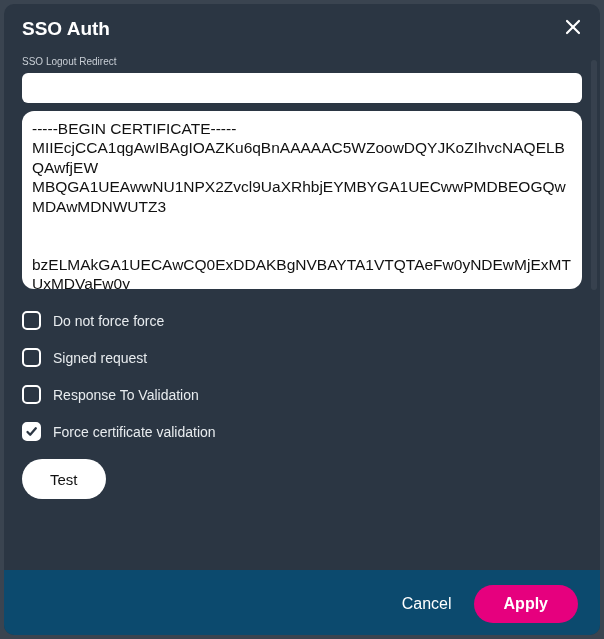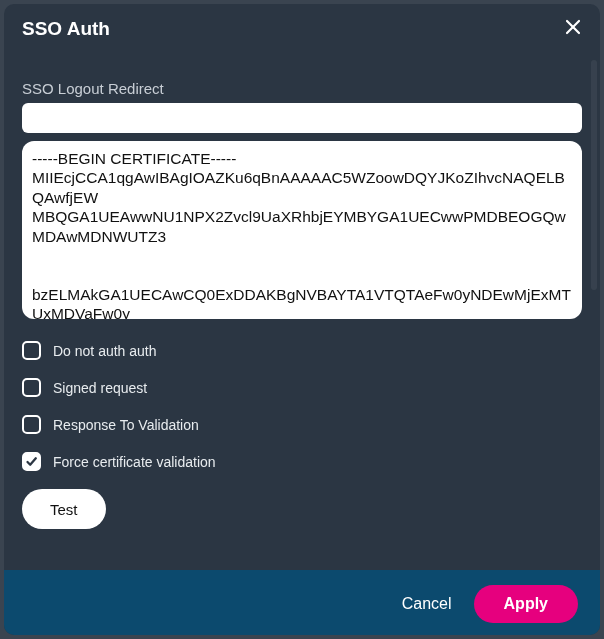--- a/index.html
+++ b/index.html
@@ -1,22 +1,22 @@
 <!DOCTYPE html>
 <html><head>
   <meta charset="utf-8">
   <style>
     * { margin:0; padding:0; box-sizing:border-box; }
     body { width:604px; height:639px; background:#3a4450; font-family:"Segoe UI",Arial,sans-serif; overflow:hidden; }
-    .dialog { width:596px; height:631px; margin:4px; background:#2b3643; border-radius:10px; display:flex; flex-direction:column; overflow:hidden; position:relative;gap:24px; }
+    .dialog { width:596px; height:631px; margin:4px; background:#2b3643; border-radius:10px; display:flex; flex-direction:column; overflow:hidden; position:relative; }
     .header { display:flex; align-items:center; justify-content:space-between; padding:14px 18px 10px; }
     .title { color:#fff; font-size:19px; font-weight:700; }
     .close { color:#fff; cursor:pointer; }
     .body { padding:0 18px; flex:1; overflow:auto; }
-    .label { color:#c8ced5; font-size:15px; margin-top:6px; }
+    .label { color:#c8ced5; font-size:10px; margin-top:6px; }
     .label .req { color:#d9534f; }
     .text-input { width:100%; height:30px; border-radius:6px; border:none; background:#fff; margin-top:6px; padding:0 10px; font-size:14px; }
     .cert-area { width:100%; height:178px; border-radius:12px; background:#fff; margin-top:8px; padding:8px 10px; font-size:15.5px; line-height:1.25; color:#111; resize:none; border:none; font-family:inherit; overflow:auto; white-space:pre-wrap; word-break:break-all; }
     .opts { margin-top:14px; }
     .opt { display:flex; align-items:center; gap:12px; margin:18px 0; }
     .cb { width:19px; height:19px; border:2px solid #fff; border-radius:5px; background:transparent; display:flex; align-items:center; justify-content:center; cursor:pointer; flex-shrink:0; }
     .cb.checked { background:#fff; }
     .opt-label { color:#e8ecef; font-size:14px; }
     .btn-row { display:flex; justify-content:space-between; margin-top:10px; padding-bottom:20px; }
     .btn-pill { background:#fff; color:#111; border:none; border-radius:22px; height:40px; padding:0 28px; font-size:15px; font-weight:500; cursor:pointer; }
@@ -46,21 +46,21 @@
     <textarea class="cert-area" style="">-----BEGIN CERTIFICATE-----
 MIIEcjCCA1qgAwIBAgIOAZKu6qBnAAAAAC5WZoowDQYJKoZIhvcNAQELBQAwfjEW
 MBQGA1UEAwwNU1NPX2Zvcl9UaXRhbjEYMBYGA1UECwwPMDBEOGQwMDAwMDNWUTZ3
 
 
 bzELMAkGA1UECAwCQ0ExDDAKBgNVBAYTA1VTQTAeFw0yNDEwMjExMTUxMDVaFw0y</textarea>
 
     <div class="opts">
       <div class="opt">
         <div class="cb"></div>
-        <div class="opt-label">Do not auth auth</div>
+        <div class="opt-label">Do not force force</div>
       </div>
       <div class="opt">
         <div class="cb"></div>
         <div class="opt-label">Signed request</div>
       </div>
       <div class="opt">
         <div class="cb"></div>
         <div class="opt-label">Response To Validation</div>
       </div>
       <div class="opt">

